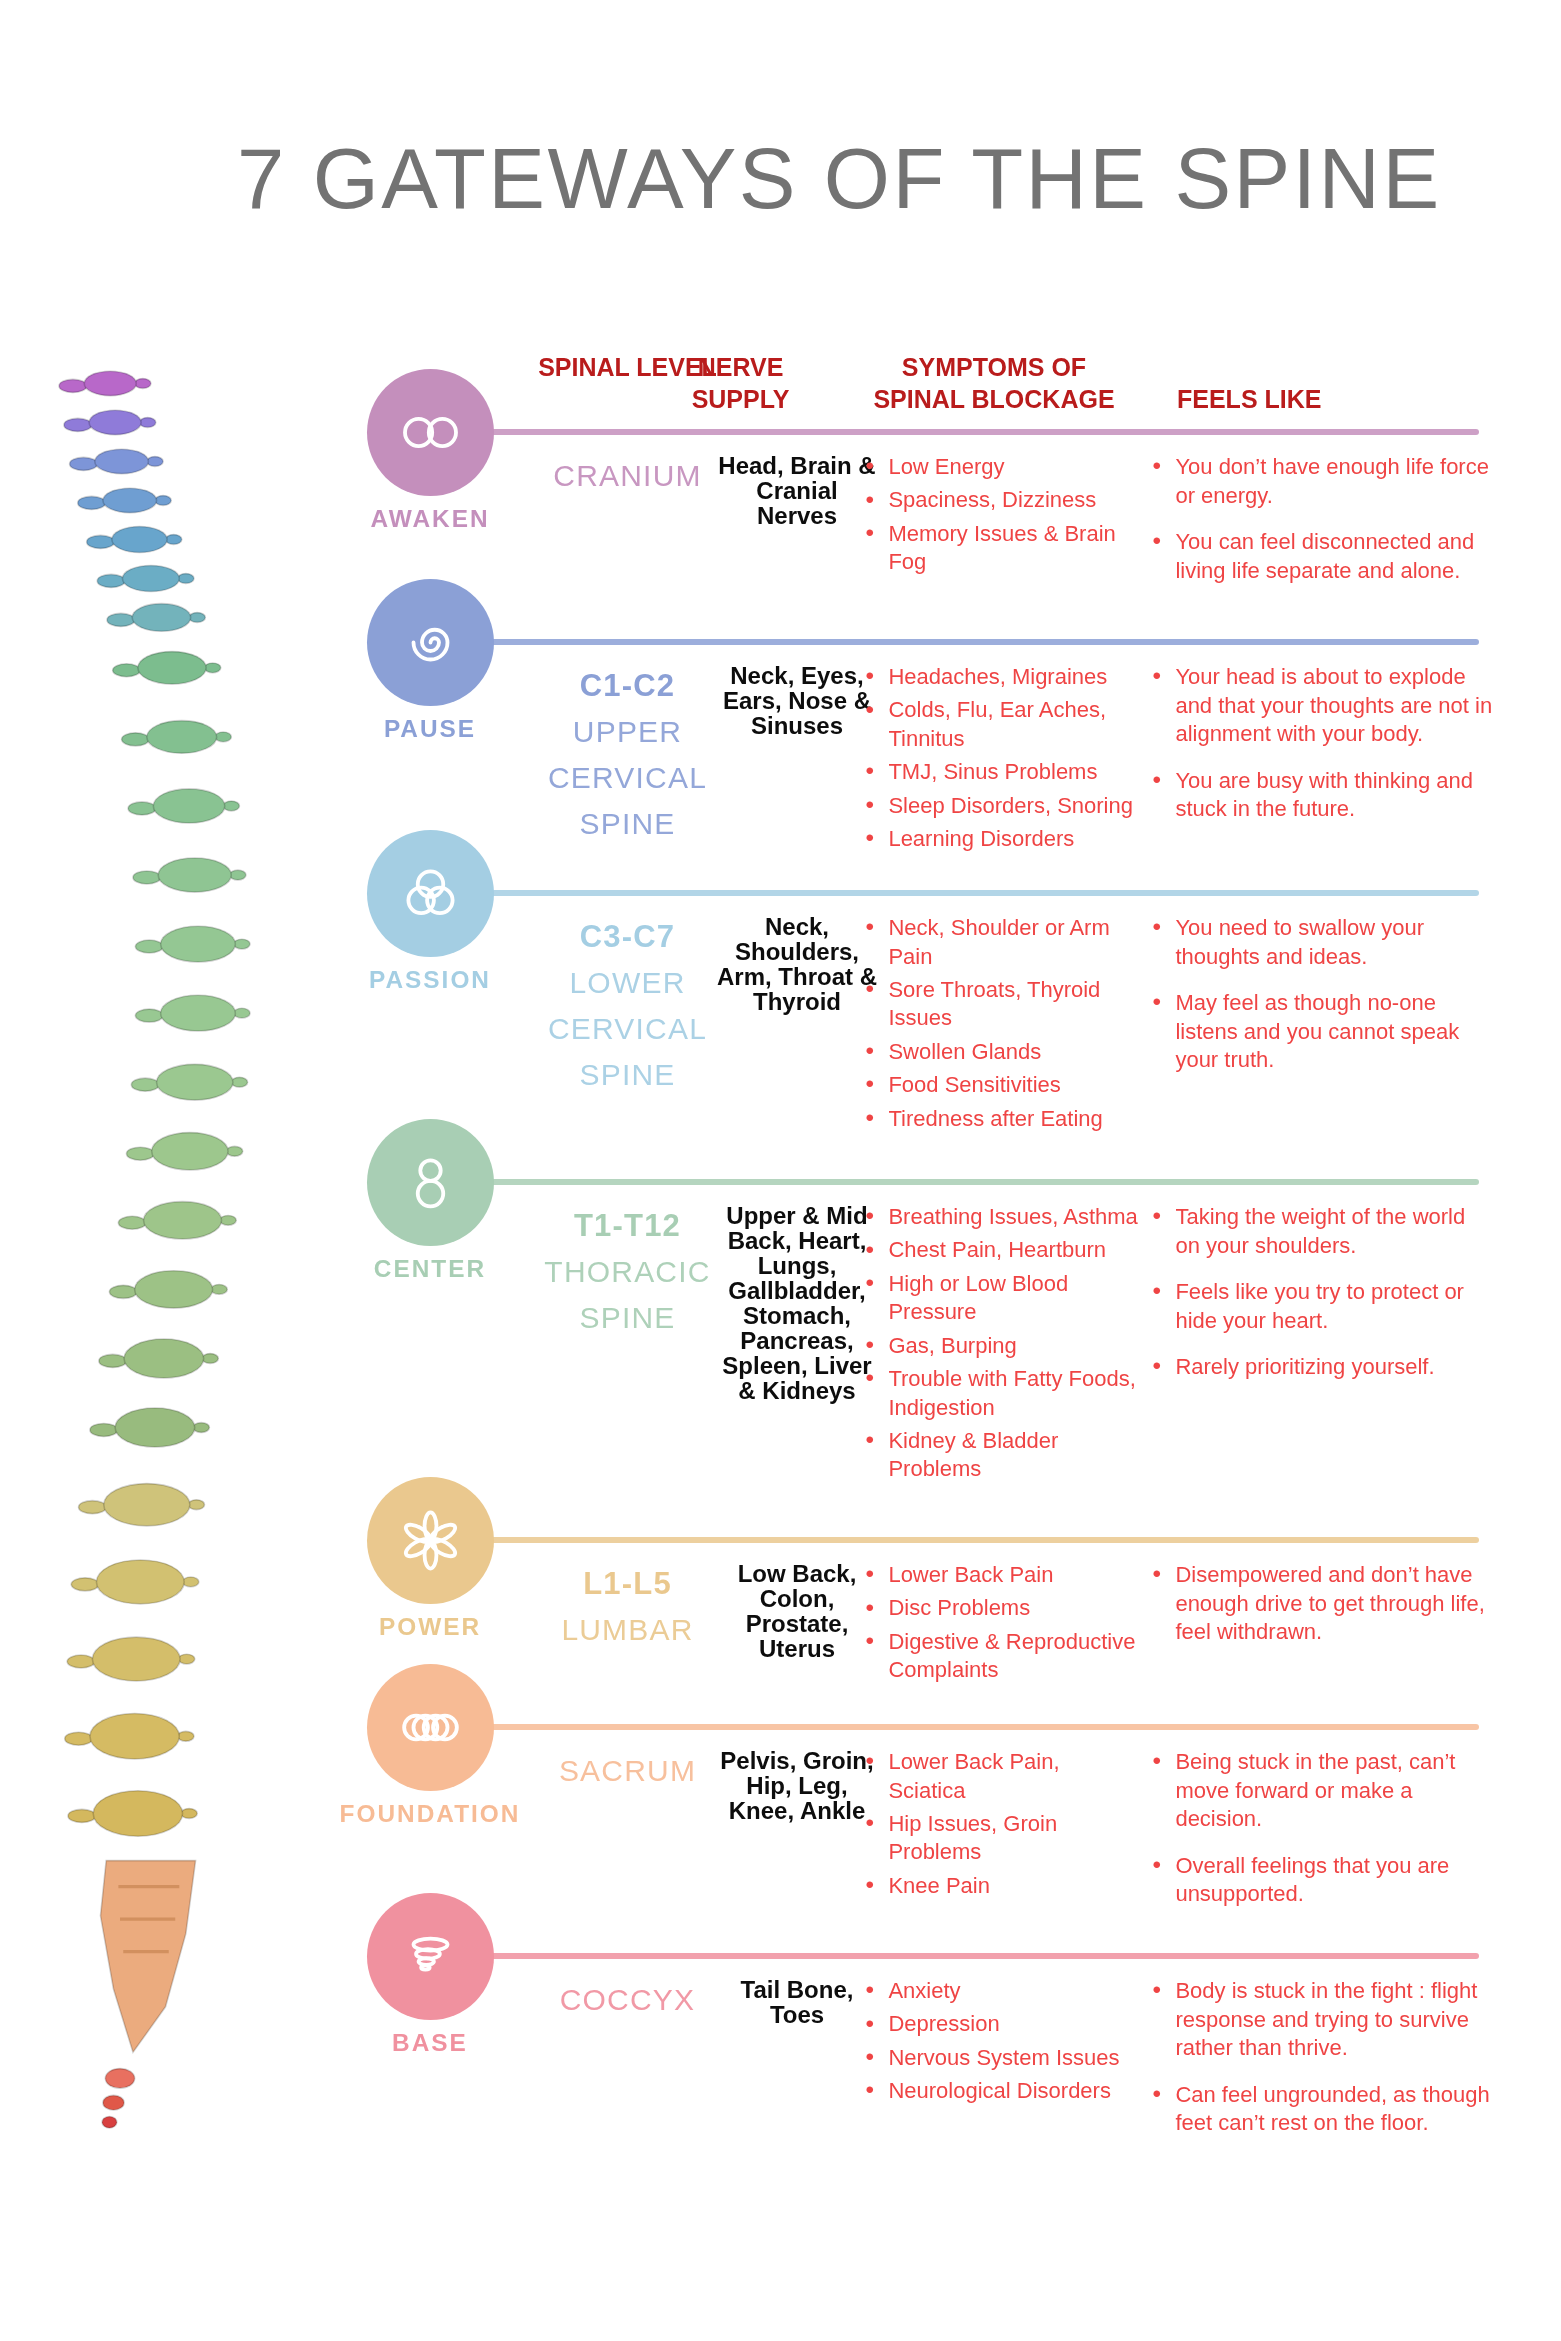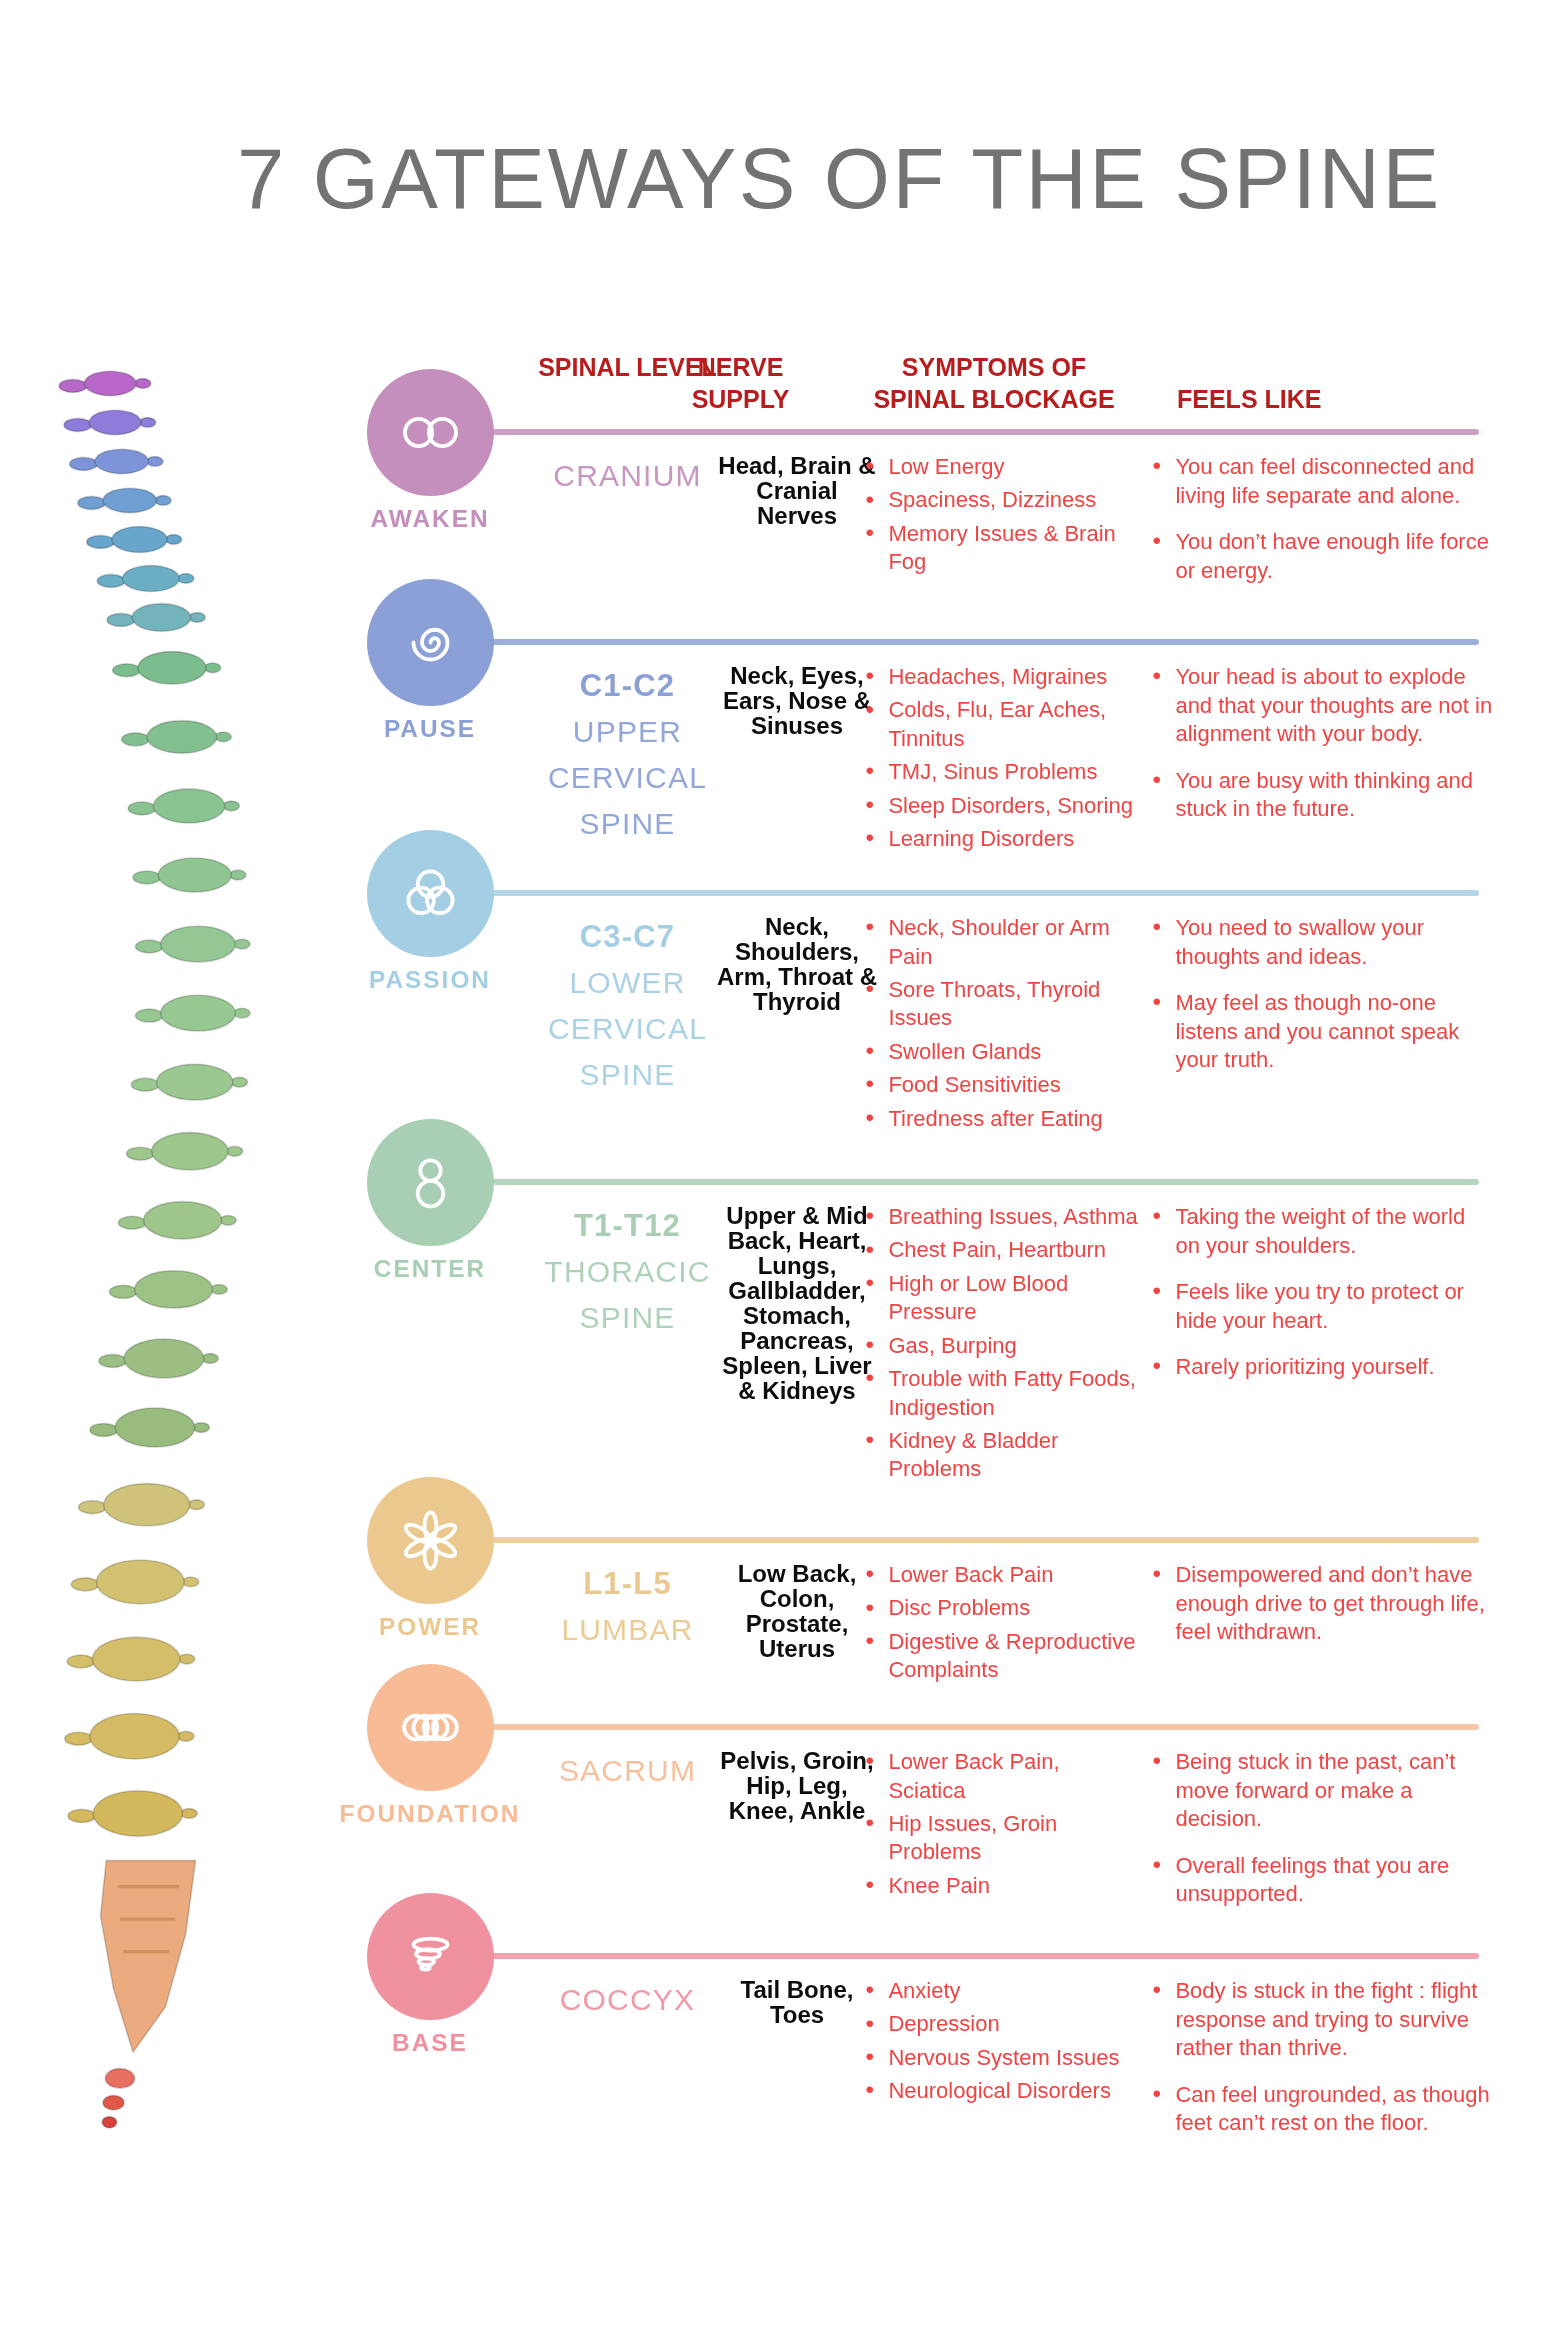--- a/index.html
+++ b/index.html
@@ -158,22 +158,22 @@
       <div class="level-code"></div>
       <div class="level-name">CRANIUM</div>
     </div>
     <div class="col nerve">Head, Brain &amp; Cranial Nerves</div>
     <ul class="col bullets symptoms">
         <li>Low Energy</li>
         <li>Spaciness, Dizziness</li>
         <li>Memory Issues &amp; Brain Fog</li>
       </ul>
     <ul class="col bullets feels">
+        <li>You don’t have enough life force or energy.</li>
         <li>You can feel disconnected and living life separate and alone.</li>
-        <li>You don’t have enough life force or energy.</li>
       </ul>
   </section>
 
   <section class="row" style="top: 642px; --c: #8ba0d6;">
     <div class="row-line"></div>
     <div class="badge">
       <svg viewBox="0 0 100 100">
         <path d="M50 50 a5 5 0 0 1 10 0 a10 10 0 0 1 -20 0 a15 15 0 0 1 30 0 a20 20 0 0 1 -40 0"></path>
       </svg>
     </div>

